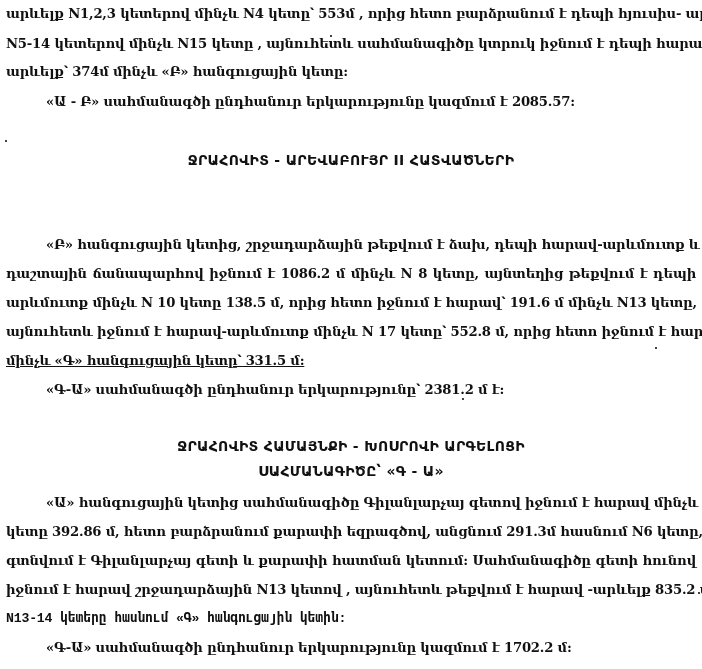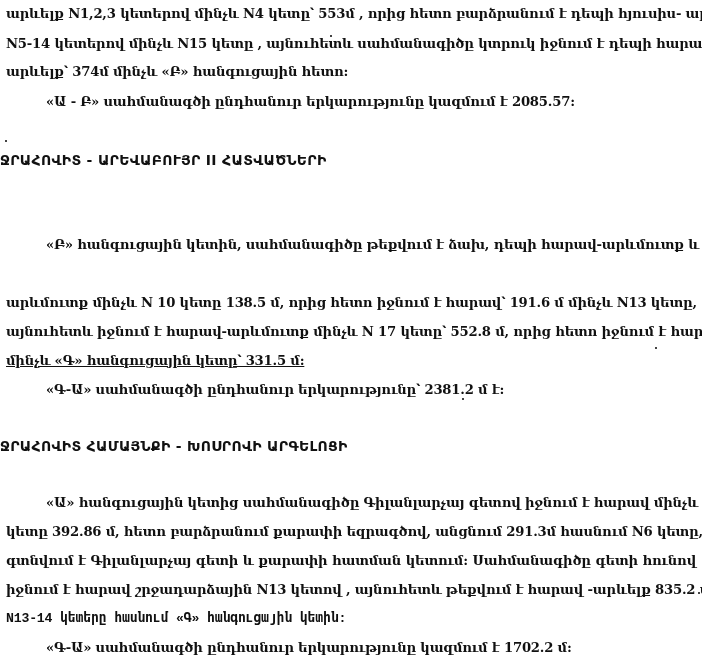--- a/index.html
+++ b/index.html
@@ -36,20 +36,21 @@
       text-align: justify;
       text-align-last: justify;
     }
     .indent {
       left: 46px;
     }
     .heading {
       position: absolute;
       left: 0;
       width: 702px;
+      text-align: center;
       font-family: "DejaVu Sans", "Liberation Sans", sans-serif;
       font-weight: bold;
       font-size: 14px;
       letter-spacing: 0.3px;
       line-height: 20px;
       white-space: nowrap;
     }
     .speck {
       position: absolute;
       width: 2px;
@@ -57,32 +58,34 @@
       background: #444;
     }
   </style>
 </head>
 <body>
 
 <div class="page">
 
   <div class="line justify" style="top:4px;">արևելք N1,2,3 կետերով մինչև N4 կետը՝ 553մ , որից հետո բարձրանում է դեպի հյուսիս- արևելք</div>
   <div class="line justify" style="top:34px;">N5-14 կետերով մինչև N15 կետը , այնուհետև սահմանագիծը կտրուկ իջնում է  դեպի  հարավ-</div>
-  <div class="line" style="top:62px;">արևելք՝ 374մ  մինչև  «Բ» հանգուցային հետո:</div>
+  <div class="line" style="top:62px;">արևելք՝ 374մ  մինչև  «Բ» հանգուցային կետը:</div>
   <div class="line indent" style="top:92px;">«Ա - Բ» սահմանագծի ընդհանուր երկարությունը կազմում է 2085.57:</div>
 
   <div class="heading" style="top:150px;">ՋՐԱՀՈՎԻՏ - ԱՐԵՎԱԲՈՒՅՐ  II ՀԱՏՎԱԾՆԵՐԻ</div>
 
-  <div class="line justify indent" style="top:235px; width:650px;">«Բ» հանգուցային կետին, սահմանագիծը թեքվում է ձախ, դեպի հարավ-արևմուտք և</div>
+  <div class="line justify indent" style="top:235px; width:650px;">«Բ» հանգուցային կետից, շրջադարձային թեքվում է ձախ, դեպի հարավ-արևմուտք և</div>
+  <div class="line justify" style="top:264px;">դաշտային ճանապարհով իջնում է 1086.2 մ մինչև N 8 կետը,  այնտեղից թեքվում է դեպի</div>
   <div class="line justify" style="top:293px;">արևմուտք մինչև N 10 կետը 138.5 մ, որից հետո իջնում է հարավ՝ 191.6 մ մինչև N13 կետը,</div>
   <div class="line justify" style="top:322px;">այնուհետև իջնում է հարավ-արևմուտք մինչև N 17 կետը՝ 552.8 մ, որից հետո իջնում է հարավ</div>
   <div class="line" style="top:351px;text-decoration:underline;">մինչև  «Գ»  հանգուցային կետը՝ 331.5 մ:</div>
   <div class="line indent" style="top:380px;">«Գ-Ա» սահմանագծի ընդհանուր երկարությունը՝ 2381.2 մ է:</div>
 
   <div class="heading" style="top:436px;">ՋՐԱՀՈՎԻՏ  ՀԱՄԱՅՆՔԻ - ԽՈՍՐՈՎԻ ԱՐԳԵԼՈՑԻ</div>
+  <div class="heading" style="top:461px;">ՍԱՀՄԱՆԱԳԻԾԸ՝  «Գ - Ա»</div>
 
   <div class="line justify indent" style="top:493px; width:650px;">«Ա» հանգուցային կետից սահմանագիծը  Գիլանլարչայ գետով իջնում է հարավ մինչև N5</div>
   <div class="line justify" style="top:522px;">կետը 392.86 մ, հետո բարձրանում քարափի եզրագծով, անցնում 291.3մ հասնում  N6 կետը, որը</div>
   <div class="line justify" style="top:551px;">գտնվում է   Գիլանլարչայ   գետի և քարափի հատման կետում: Սահմանագիծը  գետի հունով</div>
   <div class="line justify" style="top:580px;">իջնում է հարավ  շրջադարձային N13 կետով ,  այնուհետև թեքվում է հարավ -արևելք 835.2  մ</div>
   <div class="line" style="top:609px;font-family:Liberation Mono, monospace;">N13-14 կետերը  հասնում «Գ» հանգուցային կետին:</div>
   <div class="line indent" style="top:638px;">«Գ-Ա»  սահմանագծի ընդհանուր երկարությունը կազմում է 1702.2 մ:</div>
 
   <div class="speck" style="left:330px; top:35px;"></div>
   <div class="speck" style="left:5px; top:140px;"></div>

